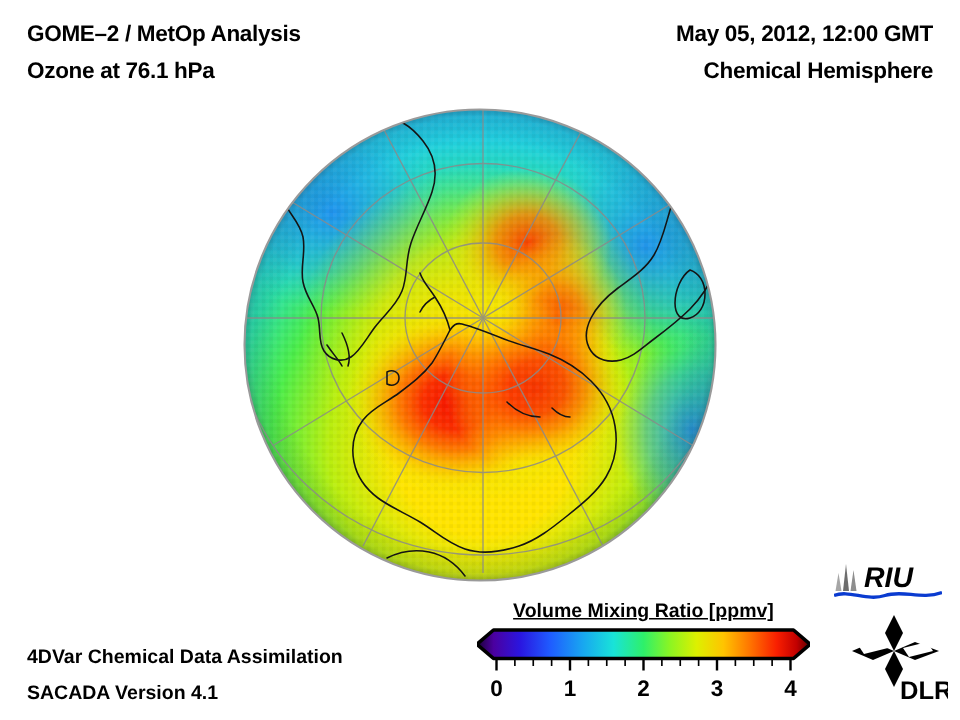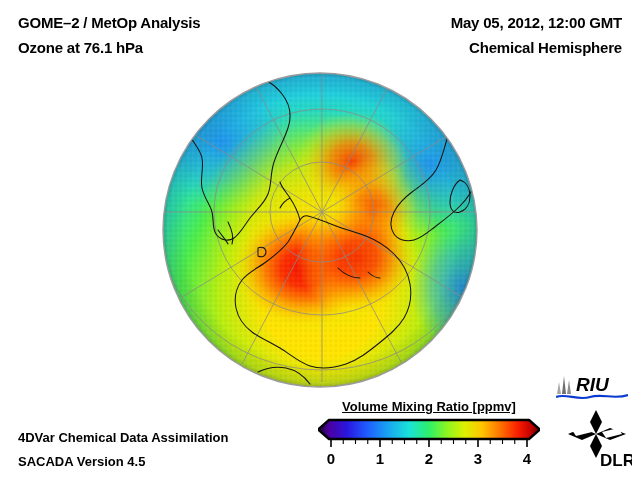--- a/index.html
+++ b/index.html
@@ -188,21 +188,21 @@
         <path d="M96 300 C104 296 114 294 124 296 C134 298 142 304 148 312"></path>
         <path d="M232 300 C238 304 242 310 244 316"></path>
       </g>
 
       <circle cx="158" cy="158" r="157" fill="none" stroke="#9a9a9a" stroke-width="1.4"></circle>
     </svg>
   </div>
 
   <div class="foot">
     <div class="foot-line">4DVar Chemical Data Assimilation</div>
-    <div class="foot-line">SACADA Version 4.5</div>
+    <div class="foot-line">SACADA Version 4.1</div>
   </div>
 
   <div id="cbar-block">
     <div id="cbar-title">Volume Mixing Ratio [ppmv]</div>
     <svg id="cbar-svg" width="222" height="56" viewBox="0 0 222 56">
       <defs>
         <linearGradient id="cbarGrad" x1="0" y1="0" x2="1" y2="0">
             <stop offset="0%" stop-color="#1a0033"></stop>
             <stop offset="5%" stop-color="#4b00a0"></stop>
             <stop offset="13%" stop-color="#2a16e0"></stop>

